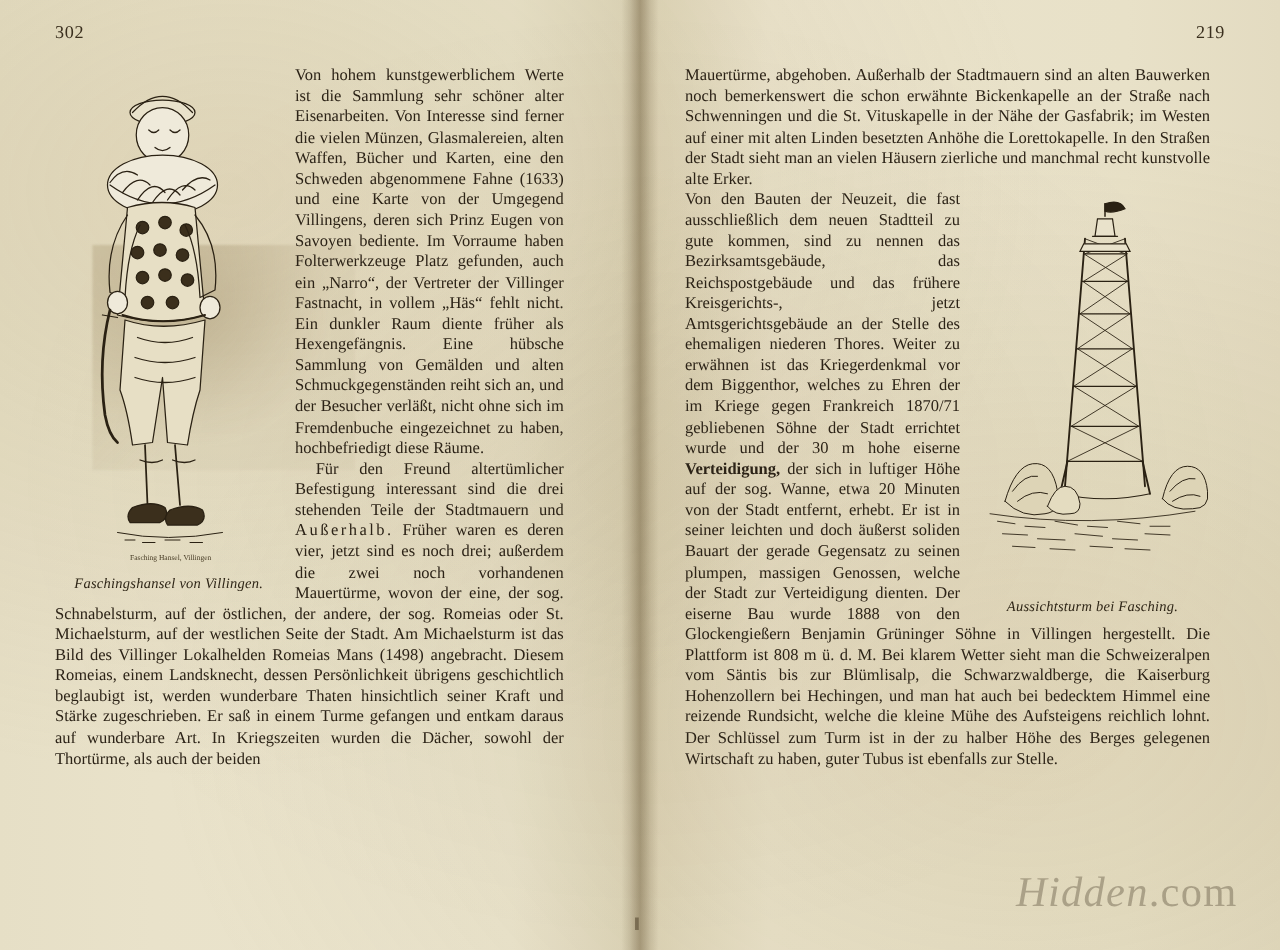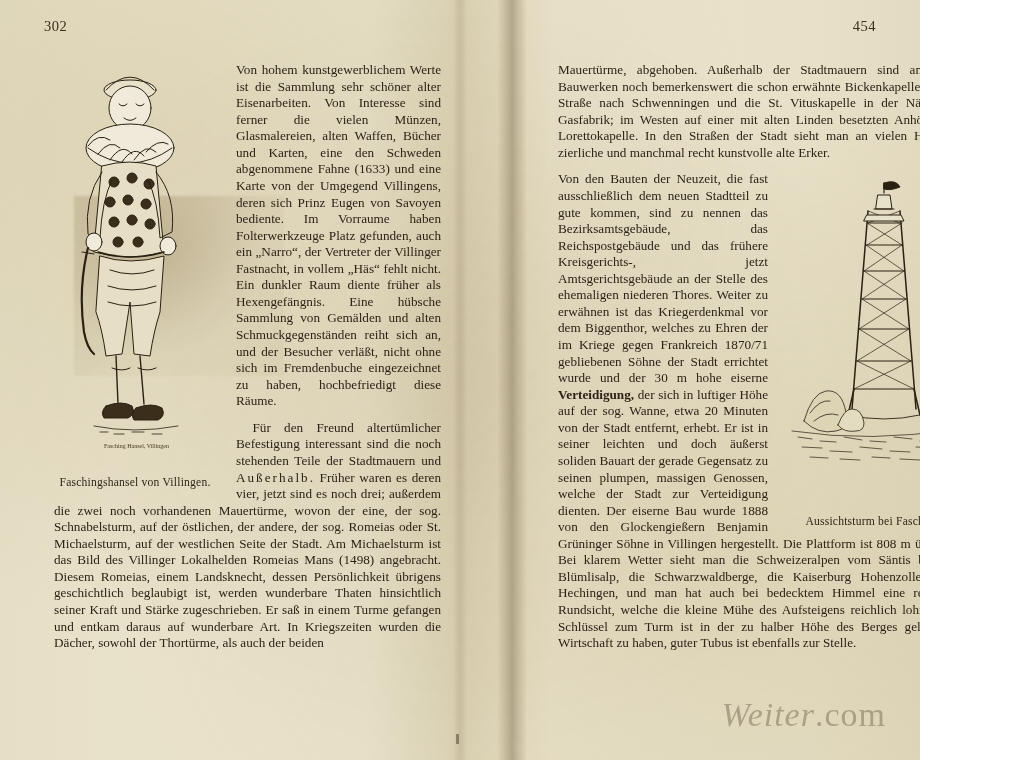--- a/index.html
+++ b/index.html
@@ -2,21 +2,21 @@
 <html><head>
 <meta charset="utf-8">
 <style>
   html, body {
     margin: 0;
     padding: 0;
     background: #ffffff;
   }
   #page {
     position: relative;
-    width: 920px;
+    width: 1024px;
     height: 760px;
     overflow: hidden;
     background:
       linear-gradient(to right,
         #e6dfc6 0%, #e9e2ca 12%, #eae4cd 40%,
         #ded6bb 49.2%, #cdc3a6 50%, #ded5b9 50.8%,
         #eae3cc 60%, #e8e1c8 88%, #e3dbc1 100%);
     font-family: "Liberation Serif", serif;
     color: #2b2215;
   }
@@ -59,46 +59,47 @@
     line-height: 1.255;
     text-align: justify;
     text-justify: inter-word;
     hyphens: auto;
     color: #2c2317;
   }
   .col.left { left: 44px; }
   .col.right { left: 548px; width: 420px; }
 
   .col p {
-    margin: 10px;
+    margin: 0;
   }
   .col p + p {
     text-indent: 1.25em;
   }
 
   
   .fig-left {
     float: left;
     width: 182px;
     margin: 4px 10px 2px 0px;
     shape-outside: margin-box;
   }
   .fig-left .art {
     position: relative;
     width: 182px;
     height: 400px;
     overflow: hidden;
   }
   .fig-left .cap,
   .fig-right .cap {
-    margin-top: 20px;
+    margin-top: 4px;
     font-size: 11.6px;
     text-align: center;
     letter-spacing: 0.2px;
     color: #2f2617;
+    font-style: italic;
   }
   .fig-right {
     float: right;
     width: 188px;
     margin: 4px 0 2px 12px;
     shape-outside: margin-box;
   }
   .fig-right .art {
     position: relative;
     width: 188px;
@@ -144,21 +145,21 @@
 </style>
 </head>
 <body>
 
 <div id="page">
 
   <div class="ghost-photo"></div>
   <div class="gutter-shadow"></div>
 
   <div class="folio left">302</div>
-  <div class="folio right">454</div>
+  <div class="folio right">219</div>
 
   <div class="col left">
 
     <div class="fig-left">
       <div class="art">
         <svg viewBox="0 0 182 400" width="182" height="400" aria-hidden="true">
           <g fill="none" stroke="#2a2113" stroke-width="1" stroke-linecap="round" stroke-linejoin="round">
 
             <ellipse cx="86" cy="34" rx="26" ry="10" fill="#e9e2cb"></ellipse>
             <path d="M62 34 q24 -26 48 0"></path>
@@ -213,21 +214,21 @@
             <path d="M50 370 q40 8 84 0" stroke-width="0.8"></path>
             <path d="M56 376 l8 0 M70 378 l10 0 M88 376 l12 0 M108 378 l10 0" stroke-width="0.8"></path>
           </g>
           <text x="60" y="392" font-family="Liberation Serif, serif" font-size="6" fill="#463a24">Fasching Hansel, Villingen</text>
         </svg>
       </div>
       <div class="cap">Faschingshansel von Villingen.</div>
     </div>
 
     <p>Von hohem kunstgewerblichem Werte ist die Sammlung sehr schöner alter Eisenarbeiten. Von Interesse sind ferner die vielen Münzen, Glasmalereien, alten Waffen, Bücher und Karten, eine den Schweden abgenommene Fahne (1633) und eine Karte von der Umgegend Villingens, deren sich Prinz Eugen von Savoyen bediente. Im Vorraume haben Folterwerkzeuge Platz gefunden, auch ein „Narro“, der Vertreter der Villinger Fastnacht, in vollem „Häs“ fehlt nicht. Ein dunkler Raum diente früher als Hexengefängnis. Eine hübsche Sammlung von Gemälden und alten Schmuckgegenständen reiht sich an, und der Besucher verläßt, nicht ohne sich im Fremdenbuche eingezeichnet zu haben, hochbefriedigt diese Räume.</p>
-    <p><span>Für den Freund altertümlicher Befestigung interessant sind die noch stehenden Teile der Stadtmauern und</span>
+    <p><span>Für den Freund altertümlicher Befestigung interessant sind die drei stehenden Teile der Stadtmauern und</span>
       <span class="sp">Außerhalb.</span>
       <span>Früher waren es deren vier, jetzt sind es noch drei; außerdem die zwei noch vorhandenen Mauertürme, wovon der eine, der sog. Schnabelsturm, auf der östlichen, der andere, der sog. Romeias oder St. Michaelsturm, auf der westlichen Seite der Stadt. Am Michaelsturm ist das Bild des Villinger Lokalhelden Romeias Mans (1498) angebracht. Diesem Romeias, einem Landsknecht, dessen Persönlichkeit übrigens geschichtlich beglaubigt ist, werden wunderbare Thaten hinsichtlich seiner Kraft und Stärke zugeschrieben. Er saß in einem Turme gefangen und entkam daraus auf wunderbare Art. In Kriegszeiten wurden die Dächer, sowohl der Thortürme, als auch der beiden</span>
     </p>
   </div>
 
   <div class="col right">
 
     <p>Mauertürme, abgehoben. Außerhalb der Stadtmauern sind an alten Bauwerken noch bemerkenswert die schon erwähnte Bickenkapelle an der Straße nach Schwenningen und die St. Vituskapelle in der Nähe der Gasfabrik; im Westen auf einer mit alten Linden besetzten Anhöhe die Lorettokapelle. In den Straßen der Stadt sieht man an vielen Häusern zierliche und manchmal recht kunstvolle alte Erker.</p>
 
     <div class="fig-right">
@@ -277,15 +278,15 @@
       </div>
       <div class="cap">Aussichtsturm bei Fasching.</div>
     </div>
 
     <p><span>Von den Bauten der Neuzeit, die fast ausschließlich dem neuen Stadtteil zu gute kommen, sind zu nennen das Bezirksamtsgebäude, das Reichspostgebäude und das frühere Kreisgerichts-, jetzt Amtsgerichtsgebäude an der Stelle des ehemaligen niederen Thores. Weiter zu erwähnen ist das Kriegerdenkmal vor dem Biggenthor, welches zu Ehren der im Kriege gegen Frankreich 1870/71 gebliebenen Söhne der Stadt errichtet wurde und der 30 m hohe eiserne</span>
       <span class="bold">Verteidigung,</span>
       <span>der sich in luftiger Höhe auf der sog. Wanne, etwa 20 Minuten von der Stadt entfernt, erhebt. Er ist in seiner leichten und doch äußerst soliden Bauart der gerade Gegensatz zu seinen plumpen, massigen Genossen, welche der Stadt zur Verteidigung dienten. Der eiserne Bau wurde 1888 von den Glockengießern Benjamin Grüninger Söhne in Villingen hergestellt. Die Plattform ist 808 m ü. d. M. Bei klarem Wetter sieht man die Schweizeralpen vom Säntis bis zur Blümlisalp, die Schwarzwaldberge, die Kaiserburg Hohenzollern bei Hechingen, und man hat auch bei bedecktem Himmel eine reizende Rundsicht, welche die kleine Mühe des Aufsteigens reichlich lohnt. Der Schlüssel zum Turm ist in der zu halber Höhe des Berges gelegenen Wirtschaft zu haben, guter Tubus ist ebenfalls zur Stelle.</span>
     </p>
   </div>
 
-  <div class="watermark"><span>Weiter</span><span class="tld">.com</span></div>
+  <div class="watermark"><span>Hidden</span><span class="tld">.com</span></div>
   <div class="edge-mark"></div>
 </div>
 
 </body></html>

